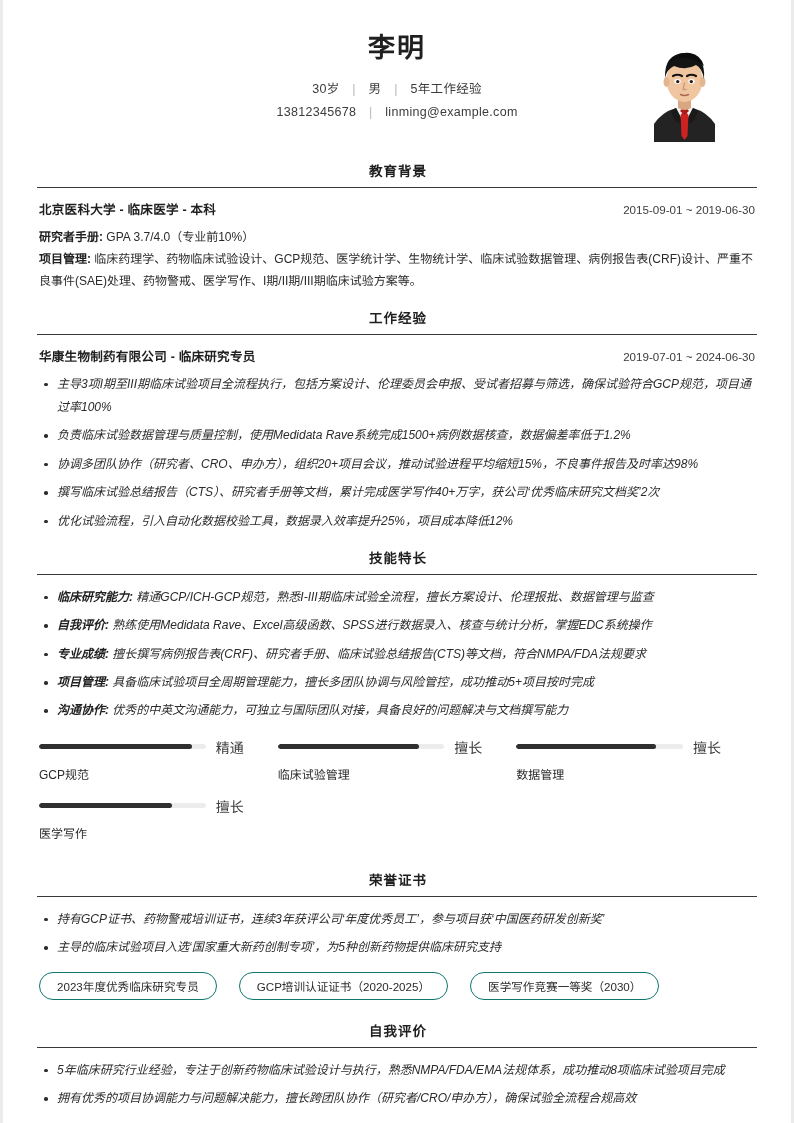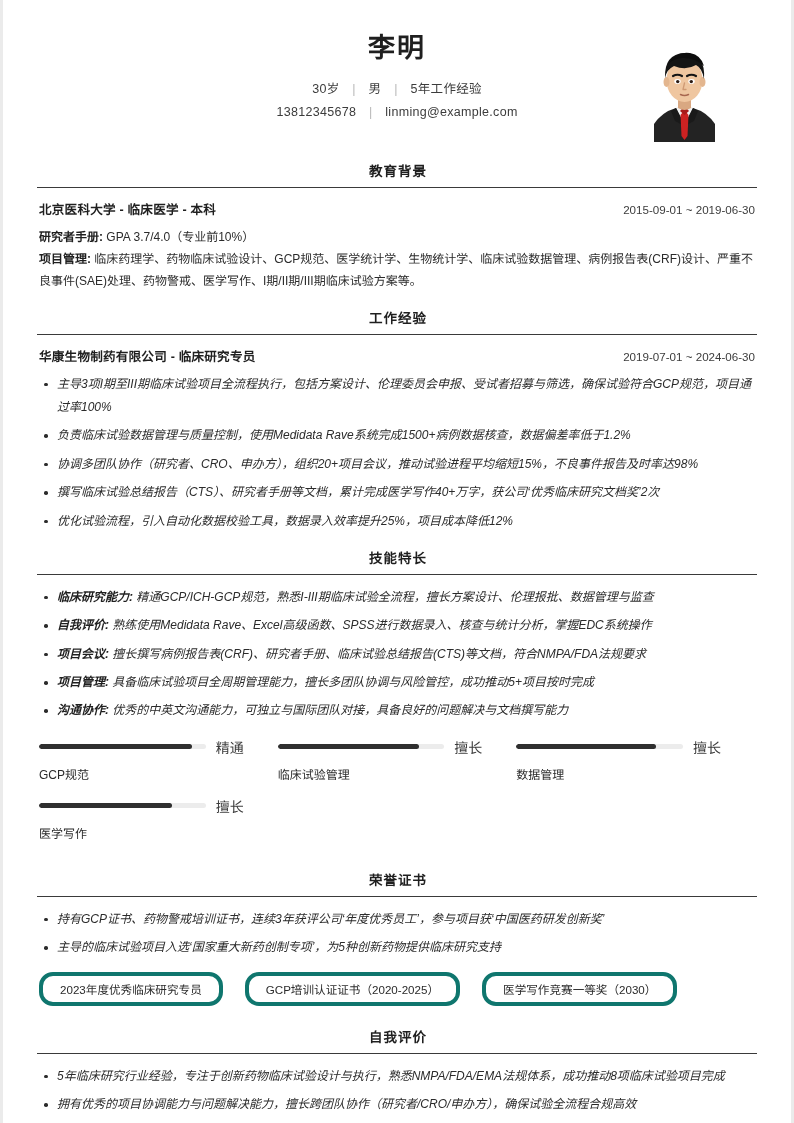--- a/index.html
+++ b/index.html
@@ -176,21 +176,21 @@
   }
 
   
   .tags {
     display: flex;
     flex-wrap: wrap;
     margin-top: 12px;
     padding: 0 2px;
   }
   .tag {
-    border: 4px solid #0f766e;
+    border: 1px solid #0f766e;
     border-radius: 14px;
     padding: 5px 17px;
     font-size: 11.6px;
     color: #2b2b2b;
     margin-right: 22px;
     margin-bottom: 6px;
     white-space: nowrap;
     background: #ffffff;
   }
 </style>
@@ -295,21 +295,21 @@
     <ul class="bullets">
       <li>
         <b>临床研究能力:</b>
         <span>精通GCP/ICH-GCP规范，熟悉I-III期临床试验全流程，擅长方案设计、伦理报批、数据管理与监查</span>
       </li>
       <li>
         <b>自我评价:</b>
         <span>熟练使用Medidata Rave、Excel高级函数、SPSS进行数据录入、核查与统计分析，掌握EDC系统操作</span>
       </li>
       <li>
-        <b>项目会议:</b>
+        <b>专业成绩:</b>
         <span>擅长撰写病例报告表(CRF)、研究者手册、临床试验总结报告(CTS)等文档，符合NMPA/FDA法规要求</span>
       </li>
       <li>
         <b>项目管理:</b>
         <span>具备临床试验项目全周期管理能力，擅长多团队协调与风险管控，成功推动5+项目按时完成</span>
       </li>
       <li>
         <b>沟通协作:</b>
         <span>优秀的中英文沟通能力，可独立与国际团队对接，具备良好的问题解决与文档撰写能力</span>
       </li>

